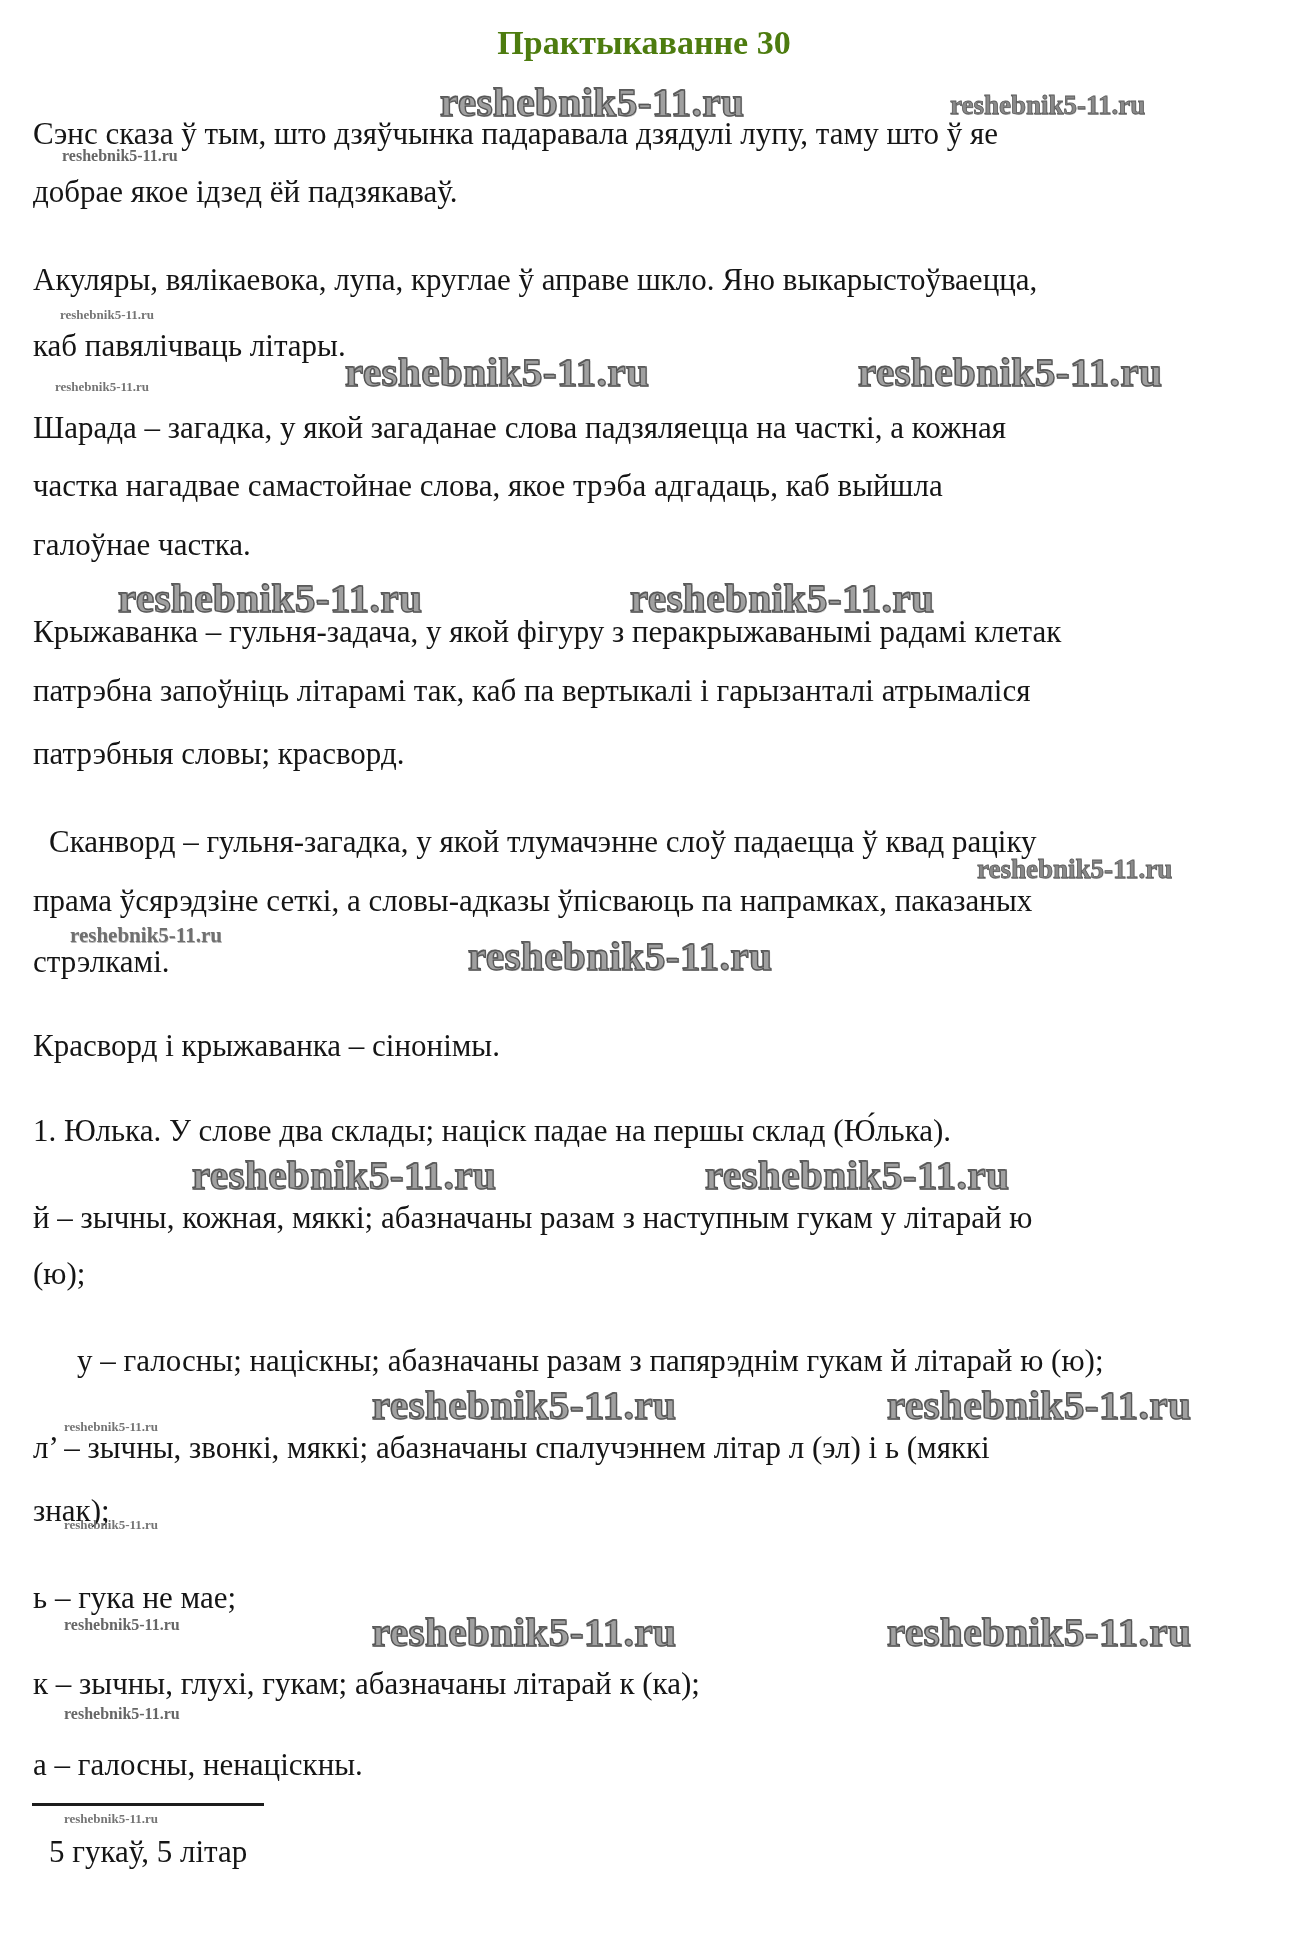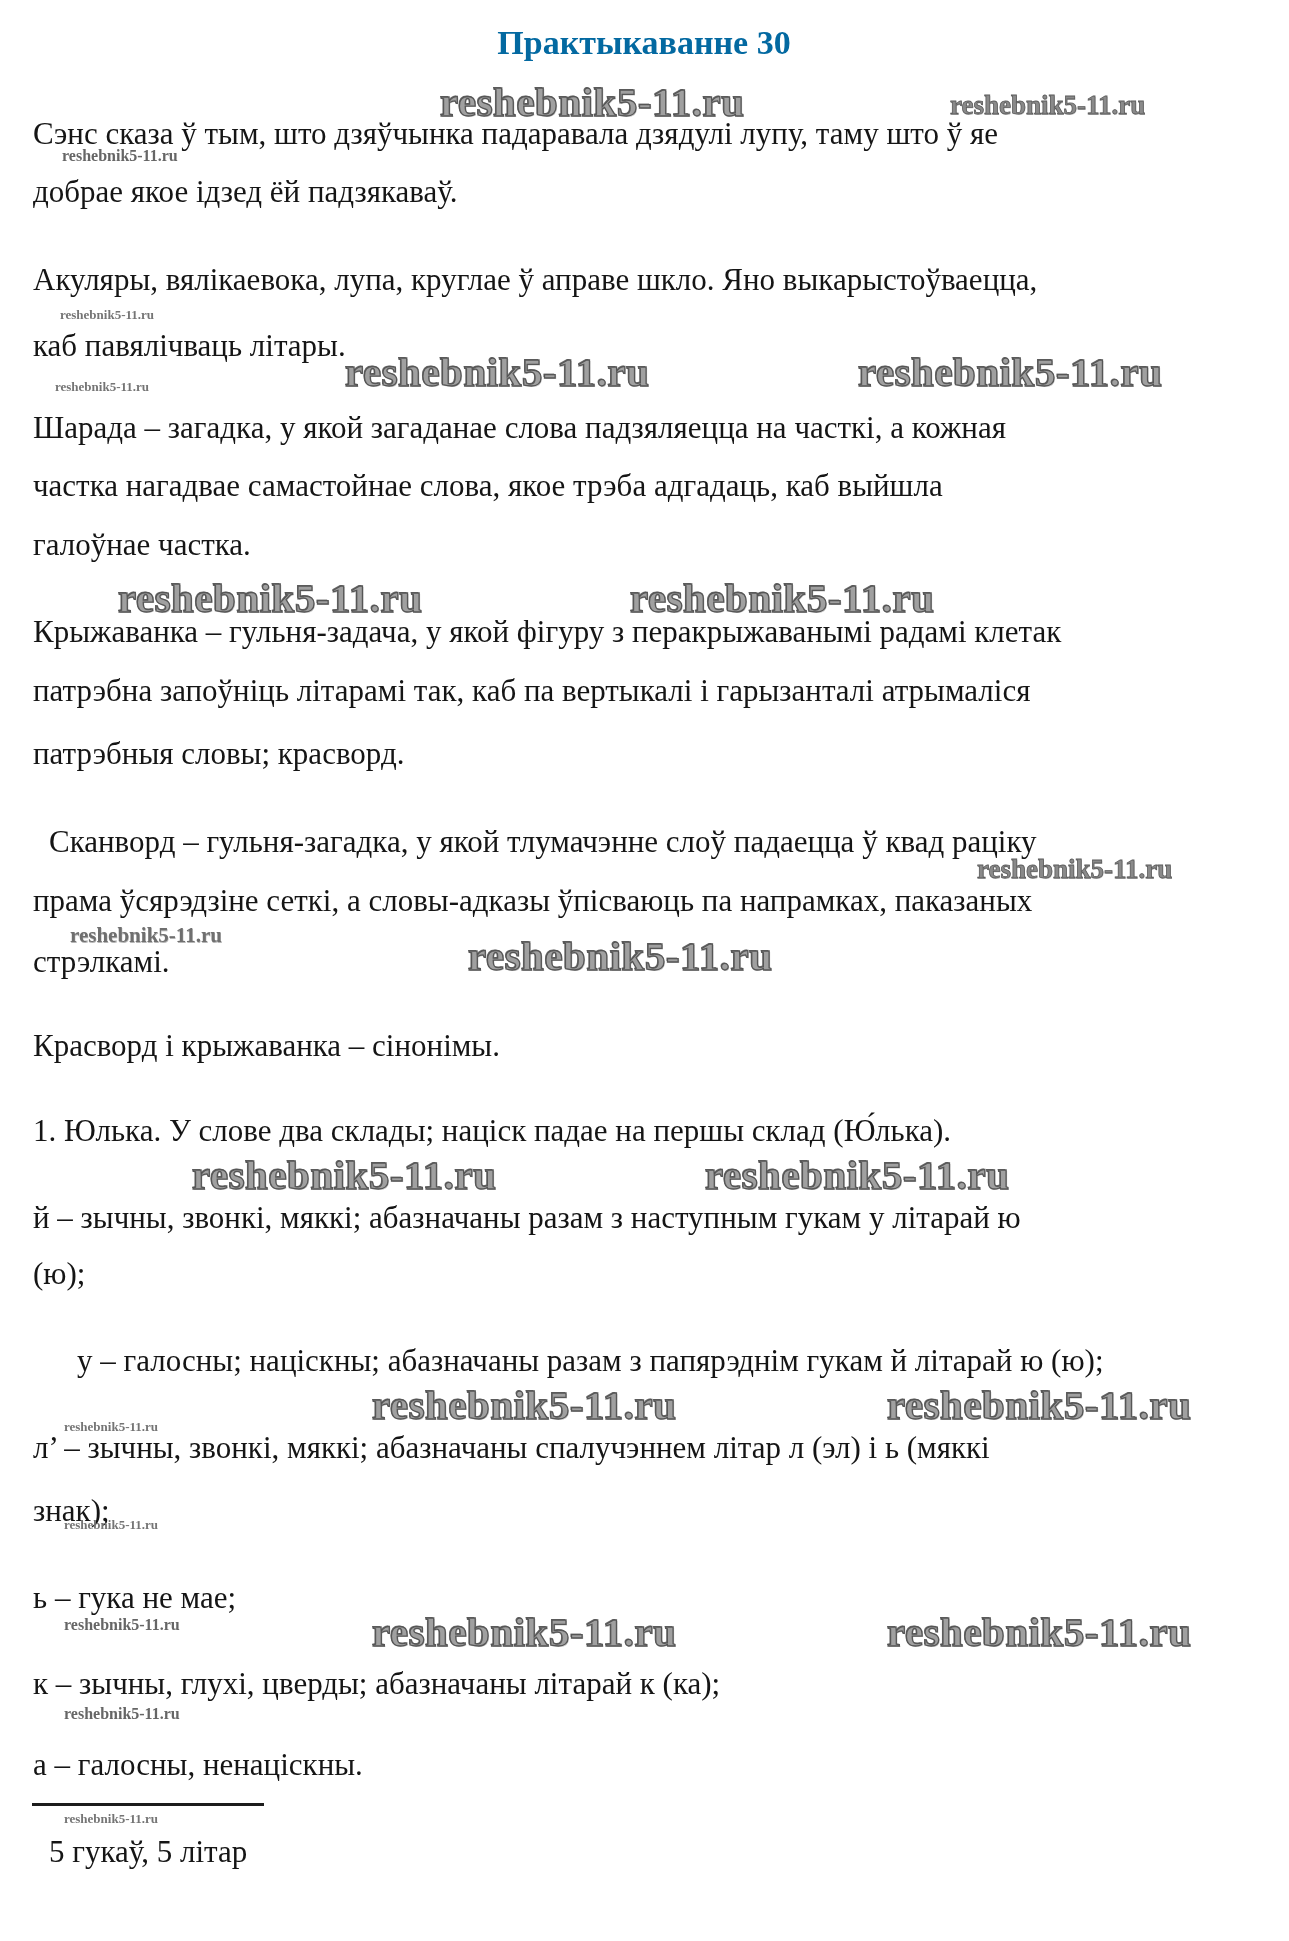--- a/index.html
+++ b/index.html
@@ -12,21 +12,21 @@
     font-family: "Liberation Serif", serif;
   }
   .title {
     position: absolute;
     top: 26px;
     left: 22px;
     width: 1244px;
     text-align: center;
     font-size: 34px;
     font-weight: bold;
-    color: #0369a1;
+    color: #4d7c0f;
     white-space: nowrap;
     line-height: 1;
   }
   .line {
     position: absolute;
     font-size: 31px;
     color: #151515;
     white-space: nowrap;
     line-height: 1;
   }
@@ -78,27 +78,27 @@
       <div class="line" style="left: 33px; top: 470px;">частка нагадвае самастойнае слова, якое трэба адгадаць, каб выйшла</div>
       <div class="line" style="left: 33px; top: 529px;">галоўнае частка.</div>
       <div class="line" style="left: 33px; top: 616px;">Крыжаванка – гульня-задача, у якой фігуру з перакрыжаванымі радамі клетак</div>
       <div class="line" style="left: 33px; top: 675px;">патрэбна запоўніць літарамі так, каб па вертыкалі і гарызанталі атрымаліся</div>
       <div class="line" style="left: 33px; top: 738px;">патрэбныя словы; красворд.</div>
       <div class="line" style="left: 33px; top: 826px; margin-left: 16px;">Сканворд – гульня-загадка, у якой тлумачэнне слоў падаецца ў квад раціку</div>
       <div class="line" style="left: 33px; top: 885px;">прама ўсярэдзіне сеткі, а словы-адказы ўпісваюць па напрамках, паказаных</div>
       <div class="line" style="left: 33px; top: 946px; text-align: center;">стрэлкамі.</div>
       <div class="line" style="left: 33px; top: 1030px;">Красворд і крыжаванка – сінонімы.</div>
       <div class="line" style="left: 33px; top: 1115px;">1. Юлька. У слове два склады; націск падае на першы склад (Ю́лька).</div>
-      <div class="line" style="left: 33px; top: 1202px;">й – зычны, звонкі, мяккі; абазначаны разам з наступным гукам у літарай ю</div>
+      <div class="line" style="left: 33px; top: 1202px;">й – зычны, кожная, мяккі; абазначаны разам з наступным гукам у літарай ю</div>
       <div class="line" style="left: 33px; top: 1258px;">(ю);</div>
       <div class="line" style="left: 33px; top: 1345px; margin-left: 44px;">у – галосны; націскны; абазначаны разам з папярэднім гукам й літарай ю (ю);</div>
       <div class="line" style="left: 33px; top: 1432px;">л’ – зычны, звонкі, мяккі; абазначаны спалучэннем літар л (эл) і ь (мяккі</div>
       <div class="line" style="left: 33px; top: 1495px;">знак);</div>
       <div class="line" style="left: 33px; top: 1582px;">ь – гука не мае;</div>
-      <div class="line" style="left: 33px; top: 1668px;">к – зычны, глухі, цверды; абазначаны літарай к (ка);</div>
+      <div class="line" style="left: 33px; top: 1668px;">к – зычны, глухі, гукам; абазначаны літарай к (ка);</div>
       <div class="line" style="left: 33px; top: 1749px;">а – галосны, ненаціскны.</div>
       <div class="line" style="left: 33px; top: 1836px; margin-left: 16px;">5 гукаў, 5 літар</div>
     </div>
   <div>
       <div class="wm wm-lg" style="left: 440px; top: 82px;">reshebnik5-11.ru</div>
       <div class="wm wm-md" style="left: 950px; top: 92px;">reshebnik5-11.ru</div>
       <div class="wm wm-xs" style="left: 62px; top: 148px;">reshebnik5-11.ru</div>
       <div class="wm wm-xxs" style="left: 60px; top: 308px;">reshebnik5-11.ru</div>
       <div class="wm wm-lg" style="left: 345px; top: 352px;">reshebnik5-11.ru</div>
       <div class="wm wm-lg" style="left: 858px; top: 352px;">reshebnik5-11.ru</div>

